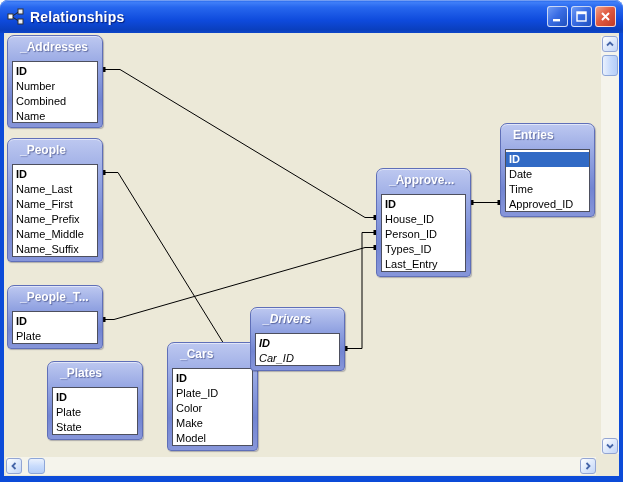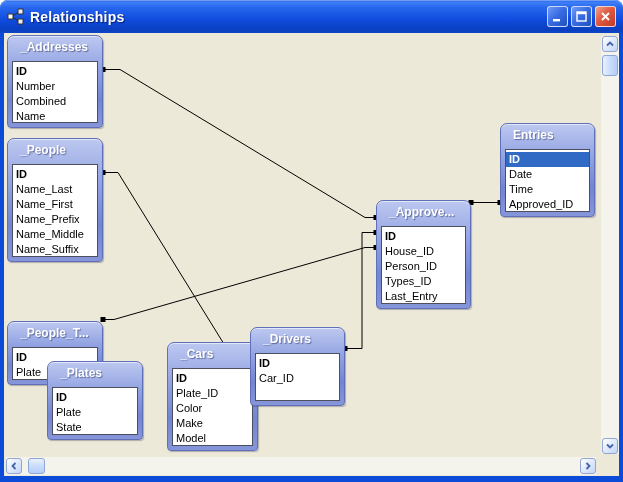--- a/index.html
+++ b/index.html
@@ -139,21 +139,21 @@
           </div>
           <div class="tbl-fields">
             <div class="row bold">ID</div>
             <div class="row">Name_Last</div>
             <div class="row">Name_First</div>
             <div class="row">Name_Prefix</div>
             <div class="row">Name_Middle</div>
             <div class="row">Name_Suffix</div>
           </div>
         </div>
-        <div class="tbl" style="left: 3px; top: 252px; width: 96px; height: 64px; margin-top: 36px;">
+        <div class="tbl" style="left: 3px; top: 252px; width: 96px; height: 64px;">
           <div class="tbl-header">
             <span>_People_T...</span>
           </div>
           <div class="tbl-fields">
             <div class="row bold">ID</div>
             <div class="row">Plate</div>
           </div>
         </div>
         <div class="tbl" style="left: 3px; top: 328px; width: 96px; height: 79px; margin-left: 40px;">
           <div class="tbl-header">
@@ -170,30 +170,30 @@
             <span>_Cars</span>
           </div>
           <div class="tbl-fields">
             <div class="row bold">ID</div>
             <div class="row">Plate_ID</div>
             <div class="row">Color</div>
             <div class="row">Make</div>
             <div class="row">Model</div>
           </div>
         </div>
-        <div class="tbl" style="left: 246px; top: 294px; width: 95px; height: 79px;">
+        <div class="tbl" style="left: 246px; top: 274px; width: 95px; height: 64px; font-style: italic;">
           <div class="tbl-header">
             <span>_Drivers</span>
           </div>
           <div class="tbl-fields">
             <div class="row bold">ID</div>
             <div class="row">Car_ID</div>
           </div>
         </div>
-        <div class="tbl" style="left: 372px; top: 135px; width: 95px; height: 109px; margin-top: 32px;">
+        <div class="tbl" style="left: 372px; top: 135px; width: 95px; height: 109px;">
           <div class="tbl-header">
             <span>_Approve...</span>
           </div>
           <div class="tbl-fields">
             <div class="row bold">ID</div>
             <div class="row">House_ID</div>
             <div class="row">Person_ID</div>
             <div class="row">Types_ID</div>
             <div class="row">Last_Entry</div>
           </div>

